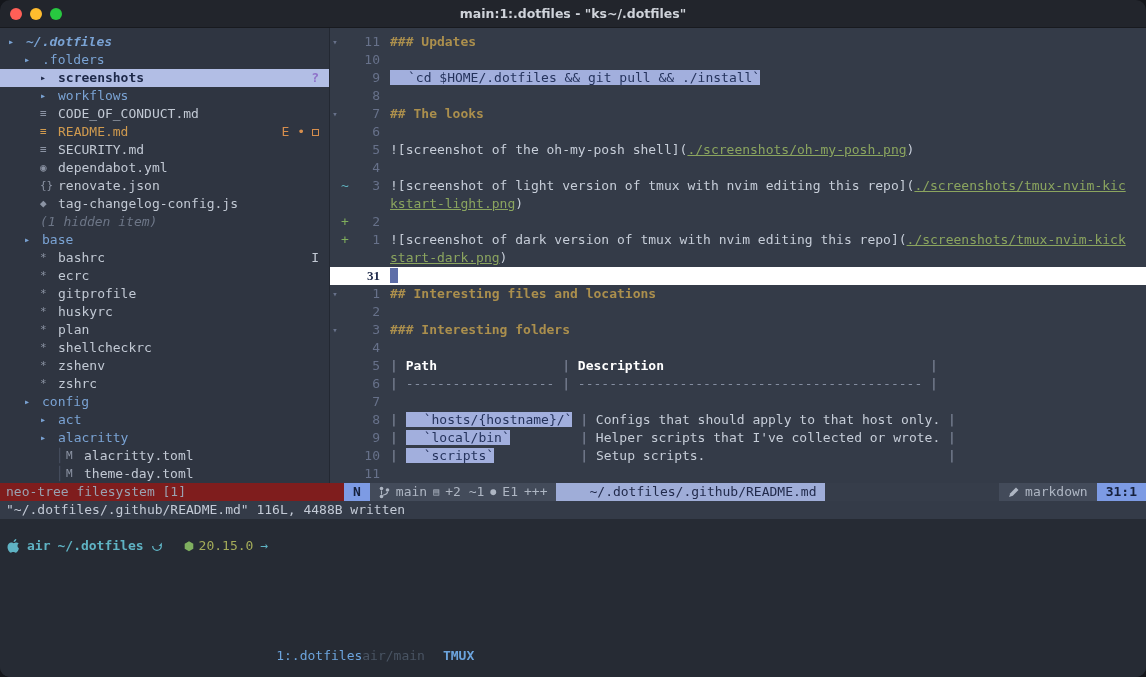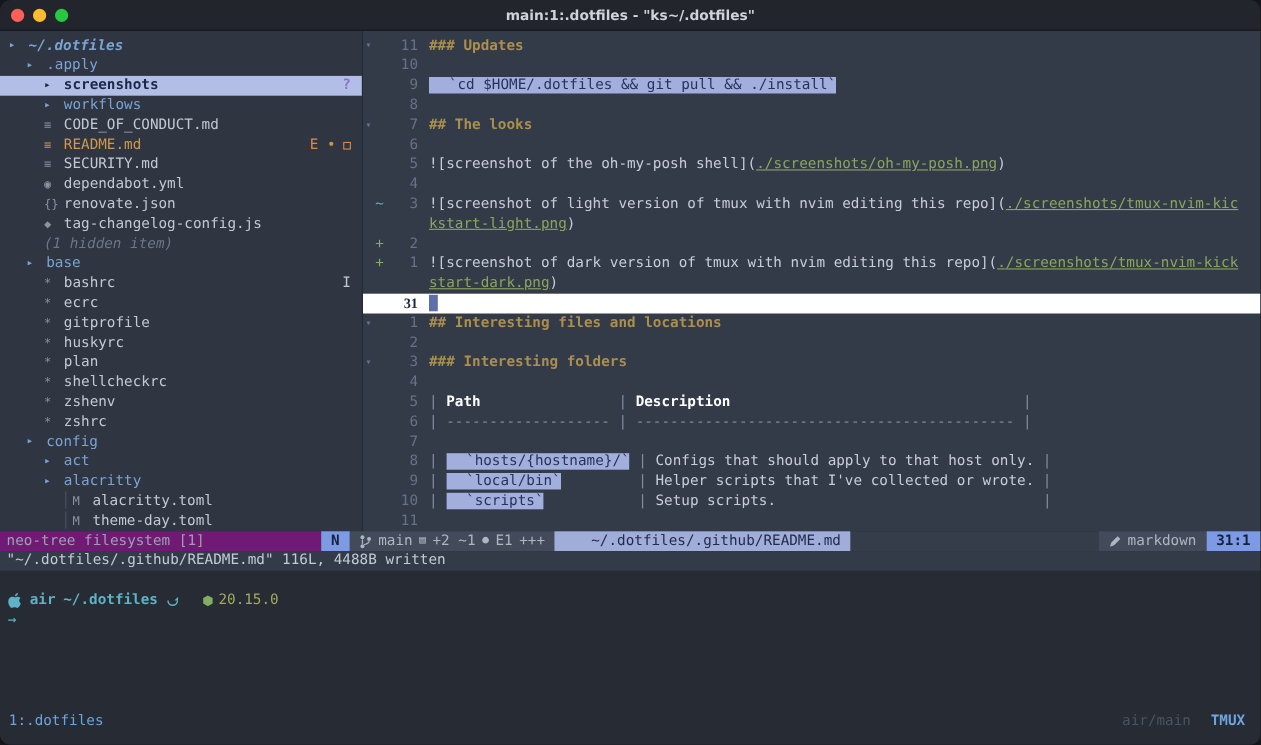--- a/index.html
+++ b/index.html
@@ -47,35 +47,35 @@
   .cursorblk{display:inline-block;width:8px;height:15px;background:#5f6fa8;vertical-align:-3px;}
   .s-h{color:#ab8f4d;font-weight:bold;}
   .s-t{color:#c6cdd8;}
   .s-c{background:#a2afdd;color:#25335c;padding-left:18px;}
   .s-u{color:#8ba55f;text-decoration:underline;}
   .s-p{color:#848da0;}
   .s-d{color:#848da0;}
   .s-th{color:#ffffff;font-weight:bold;}
   
   .statusrow{height:18px;flex:none;display:flex;}
-  .tree-status{width:292px;flex:none;background:#701a75;color:#99a2b1;padding-left:6px;line-height:18px;}
+  .tree-status{width:344px;flex:none;background:#7f1d1d;color:#99a2b1;padding-left:6px;line-height:18px;}
   .lualine{flex:1;display:flex;background:#363d4a;line-height:18px;}
   .seg{display:flex;align-items:center;gap:6px;padding:0 9px;}
   .seg.mode{background:#7d9be4;color:#16213d;font-weight:bold;}
   .seg.git{background:#434b5a;color:#aeb6c3;}
   .seg.file{background:#9fadd8;color:#222b4c;padding-left:33px;}
   .sl-spacer{flex:1;}
   .seg.ft{background:#434b5a;color:#aeb6c3;}
   .seg.pos{background:#7d9be4;color:#16213d;font-weight:bold;text-align:center;}
   .ic2{font-size:10px;}
   .ic{flex:none;}
   
   .msgline{height:18px;flex:none;background:#343b48;color:#c3cad6;padding-left:6px;line-height:18px;white-space:pre;}
   
-  .shell{flex:1;display:flex;flex-direction:column;padding:18px 0 12px 0;background:#262b34;}
+  .shell{flex:1;display:flex;flex-direction:row;padding:18px 0 12px 0;background:#262b34;}
   .promptline{height:18px;display:flex;align-items:center;padding-left:7px;gap:7px;color:#5fb3c4;}
   .p-host,.p-path{color:#5fb3c4;font-weight:bold;}
   .p-node{color:#7faf5f;display:flex;align-items:center;gap:5px;margin-left:14px;}
   .p-ver{color:#a3ab59;}
   .arrowline{height:18px;padding-left:7px;color:#5fb3c4;}
   .tmuxbar{margin-top:auto;height:18px;display:flex;align-items:center;padding:0 14px 0 8px;}
   .tm-win{color:#6ca4dd;}
   .tm-right{margin-left:auto;display:flex;gap:18px;}
   .tm-sess{color:#495463;}
   .tm-label{color:#6ca4dd;font-weight:bold;}
@@ -92,21 +92,21 @@
       <span class="light g"></span>
     </div>
     <div class="wtitle">main:1:.dotfiles - "ks~/.dotfiles"</div>
   </div>
 
   <div class="term">
 
     <div class="panes">
       <div class="neotree">
           <div class="trow k-root" style="padding-left: 8px;"><span class="ticon arrow">▸</span><span class="tlabel">~/.dotfiles</span></div>
-          <div class="trow k-folder" style="padding-left: 24px;"><span class="ticon arrow">▸</span><span class="tlabel">.apply</span></div>
+          <div class="trow k-folder" style="padding-left: 24px;"><span class="ticon arrow">▸</span><span class="tlabel">.folders</span></div>
           <div class="trow k-folder sel" style="padding-left: 40px;"><span class="ticon arrow">▸</span><span class="tlabel">screenshots</span><span class="marker purple">?</span></div>
           <div class="trow k-folder" style="padding-left: 40px;"><span class="ticon arrow">▸</span><span class="tlabel">workflows</span></div>
           <div class="trow k-file" style="padding-left: 40px;"><span class="ticon">≡</span><span class="tlabel">CODE_OF_CONDUCT.md</span></div>
           <div class="trow k-file accent" style="padding-left: 40px;"><span class="ticon">≡</span><span class="tlabel">README.md</span><span class="marker orange">E •</span><span class="square"></span></div>
           <div class="trow k-file" style="padding-left: 40px;"><span class="ticon">≡</span><span class="tlabel">SECURITY.md</span></div>
           <div class="trow k-file" style="padding-left: 40px;"><span class="ticon">◉</span><span class="tlabel">dependabot.yml</span></div>
           <div class="trow k-file" style="padding-left: 40px;"><span class="ticon">{}</span><span class="tlabel">renovate.json</span></div>
           <div class="trow k-file" style="padding-left: 40px;"><span class="ticon">◆</span><span class="tlabel">tag-changelog-config.js</span></div>
           <div class="trow k-hidden" style="padding-left: 40px;"><span class="tlabel">(1 hidden item)</span></div>
           <div class="trow k-folder" style="padding-left: 24px;"><span class="ticon arrow">▸</span><span class="tlabel">base</span></div>

